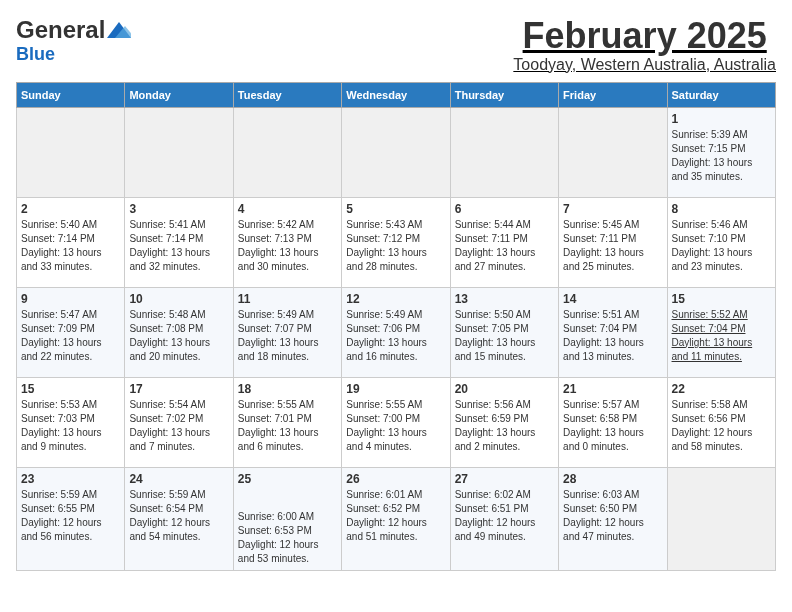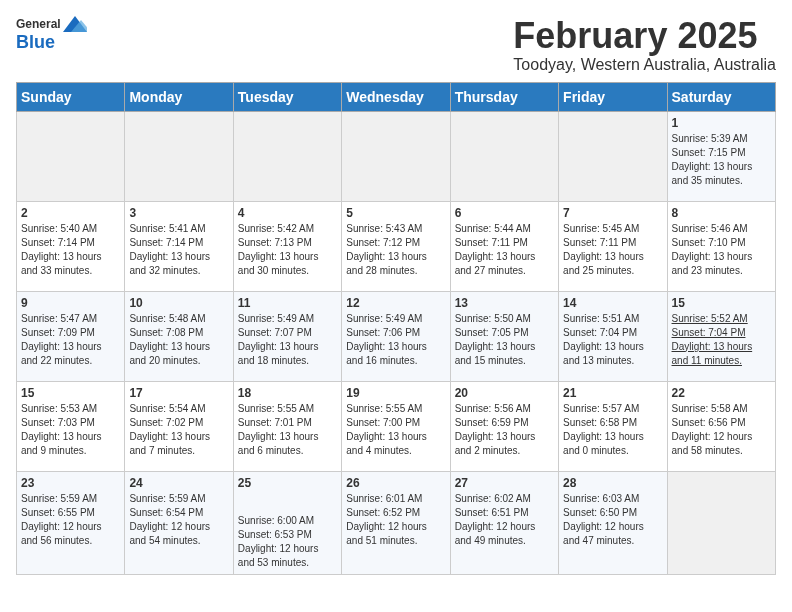--- a/index.html
+++ b/index.html
@@ -19,56 +19,57 @@
     .logo {
       display: flex;
       flex-direction: column;
       align-items: flex-start;
     }
     .logo-text {
       display: flex;
       align-items: center;
     }
     .logo-general {
-      font-size: 12px;
+      font-size: 24px;
       font-weight: bold;
       color: #333;
     }
     .logo-blue {
       font-size: 18px;
       font-weight: bold;
       color: #1a6bbf;
     }
     .logo-icon {
       width: 24px;
       height: 16px;
       margin-left: 2px;
     }
     .title-area {
-      text-align: left;
+      text-align: center;
+      text-decoration: underline;
     }
     .month-title {
       font-size: 36px;
       font-weight: bold;
       color: #333;
       line-height: 1.1;
     }
     .location-title {
       font-size: 16px;
       color: #333;
     }
     table {
       width: 100%;
       border-collapse: collapse;
       table-layout: fixed;
     }
     th {
       background: #2a7abf;
       color: #fff;
-      font-size: 14px;
+      font-size: 11px;
       font-weight: bold;
       padding: 6px 4px;
       text-align: left;
       border: 1px solid #aaa;
     }
     td {
       border: 1px solid #ccc;
       vertical-align: top;
       padding: 4px;
       height: 90px;

